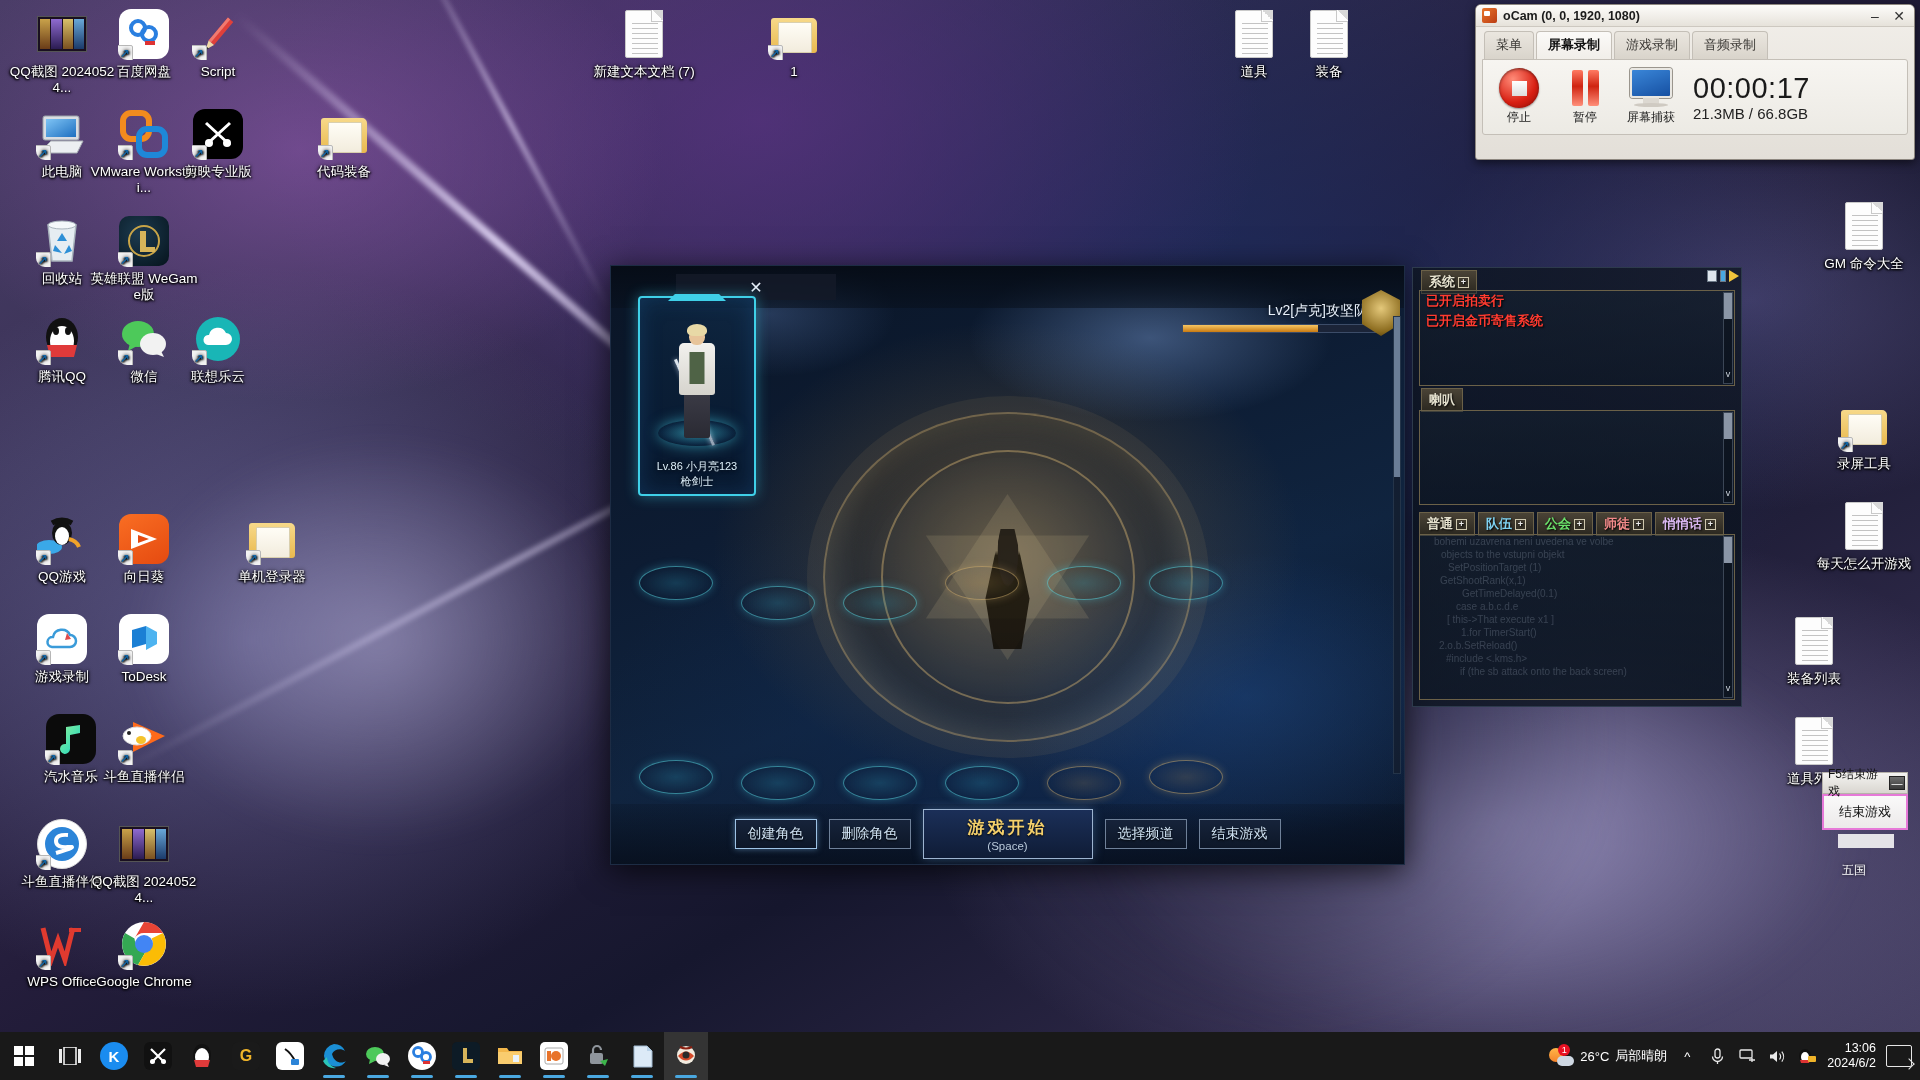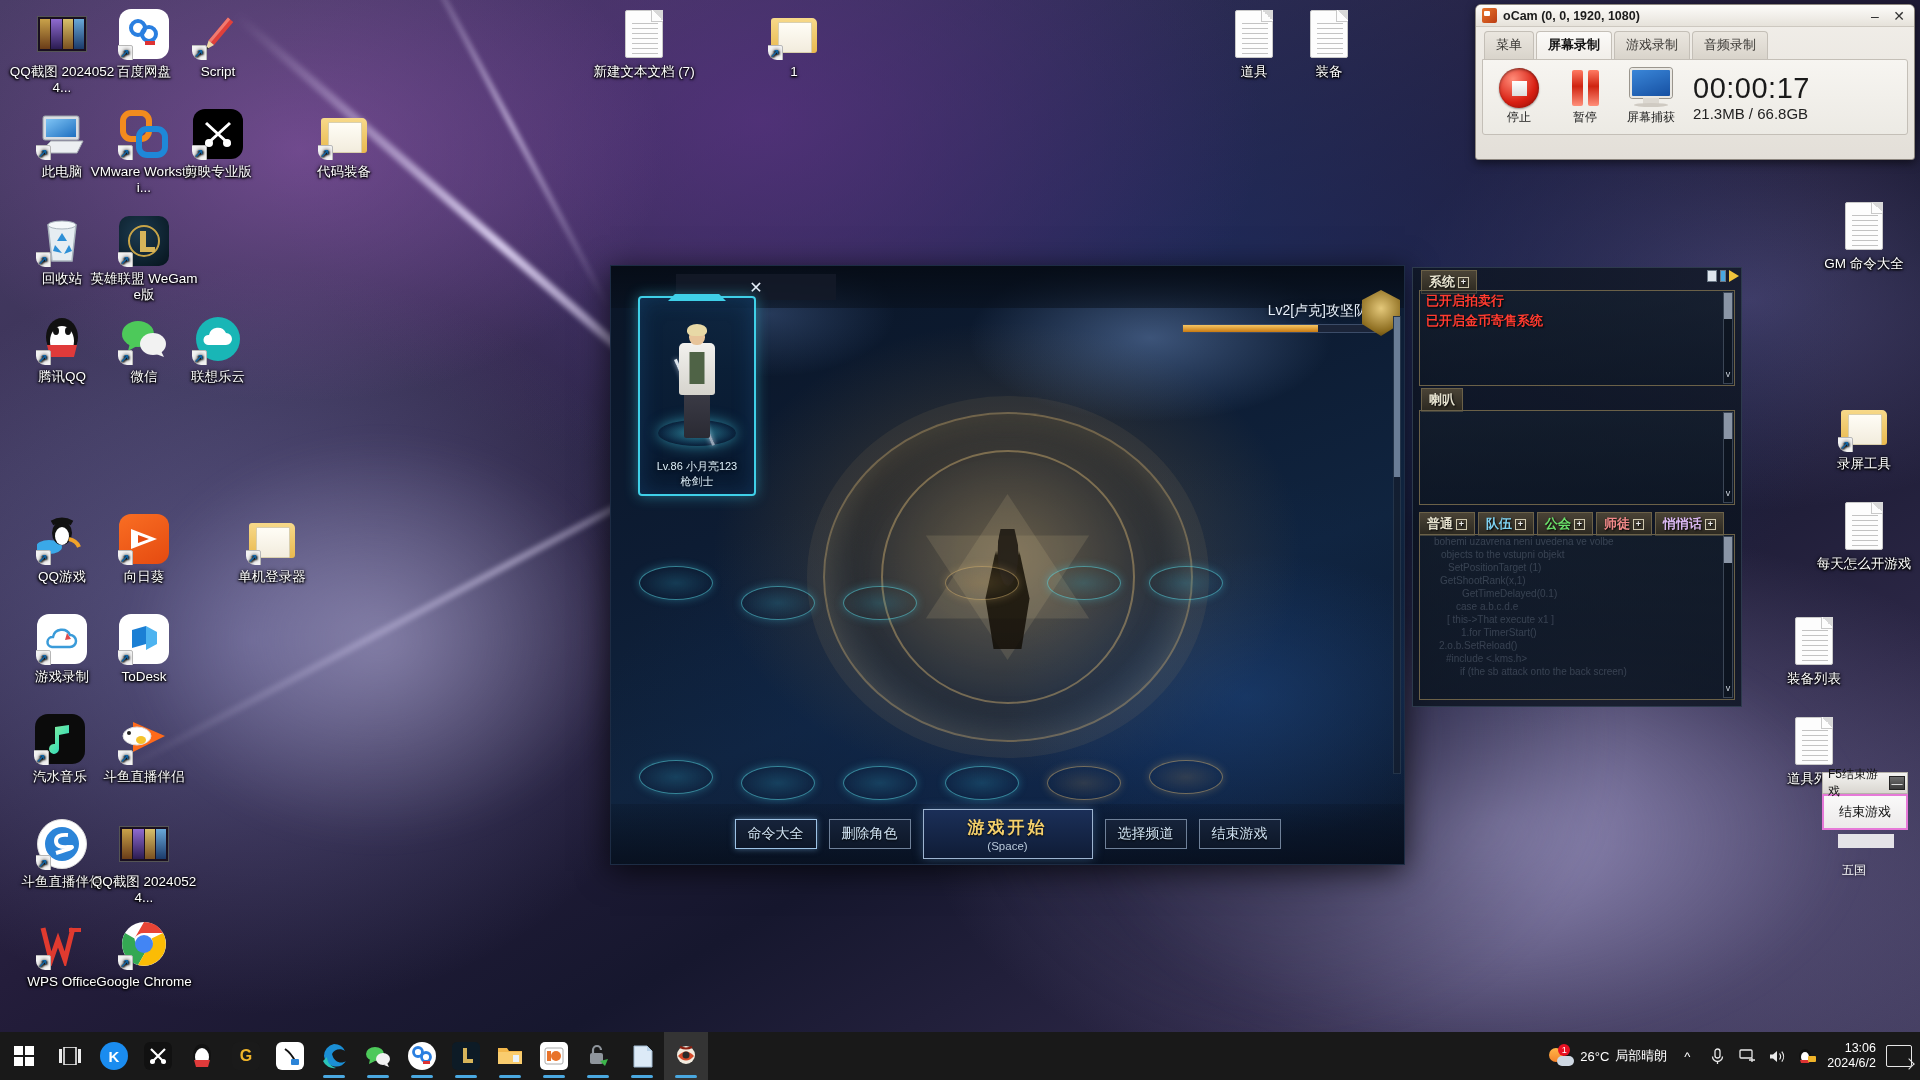--- a/index.html
+++ b/index.html
@@ -551,21 +551,21 @@
         <div style="width:50px;height:50px;border-radius:12px;background:#fff;display:flex;align-items:center;justify-content:center">
           <svg width="32" height="30" viewBox="0 0 32 30">
             <polygon points="4,6 18,2 18,20 4,24" fill="#1b7fd4"></polygon>
             <polygon points="18,2 29,8 29,20 18,26" fill="#4db3f0"></polygon>
           </svg>
         </div>
         <span class="shortcut"></span>
       </div>
       <span class="lbl">ToDesk</span>
     </div>
-    <div class="dicon" style="left: 6px; top: 713px;">
+    <div class="dicon" style="left: 17px; top: 713px;">
       <div class="glyph">
         <div style="width:50px;height:50px;border-radius:13px;background:#0b0b0b;display:flex;align-items:center;justify-content:center">
           <svg width="30" height="32" viewBox="0 0 30 32">
             <path d="M10 4 L24 2 L24 10 L14 12 L14 26 a5 5 0 1 1-4-5 L10 4z" fill="url(#mg)"></path>
             <defs>
               <linearGradient id="mg" x1="0" y1="0" x2="1" y2="1">
                 <stop offset="0" stop-color="#8ef09a"></stop>
                 <stop offset="1" stop-color="#17d6c4"></stop>
               </linearGradient>
             </defs>
@@ -783,21 +783,21 @@
       <div>Lv.86 小月亮123</div>
       <div>枪剑士</div>
     </div>
   </div>
 
   <div id="gscroll">
       <i></i>
     </div>
 
   <div id="gbottom">
-    <div class="gbtn sel">命令大全</div>
+    <div class="gbtn sel">创建角色</div>
     <div class="gbtn">删除角色</div>
     <div id="gstart">
       <div class="t1">游戏开始</div>
       <div class="t2">(Space)</div>
     </div>
     <div class="gbtn">选择频道</div>
     <div class="gbtn">结束游戏</div>
   </div>
 </div>
 

